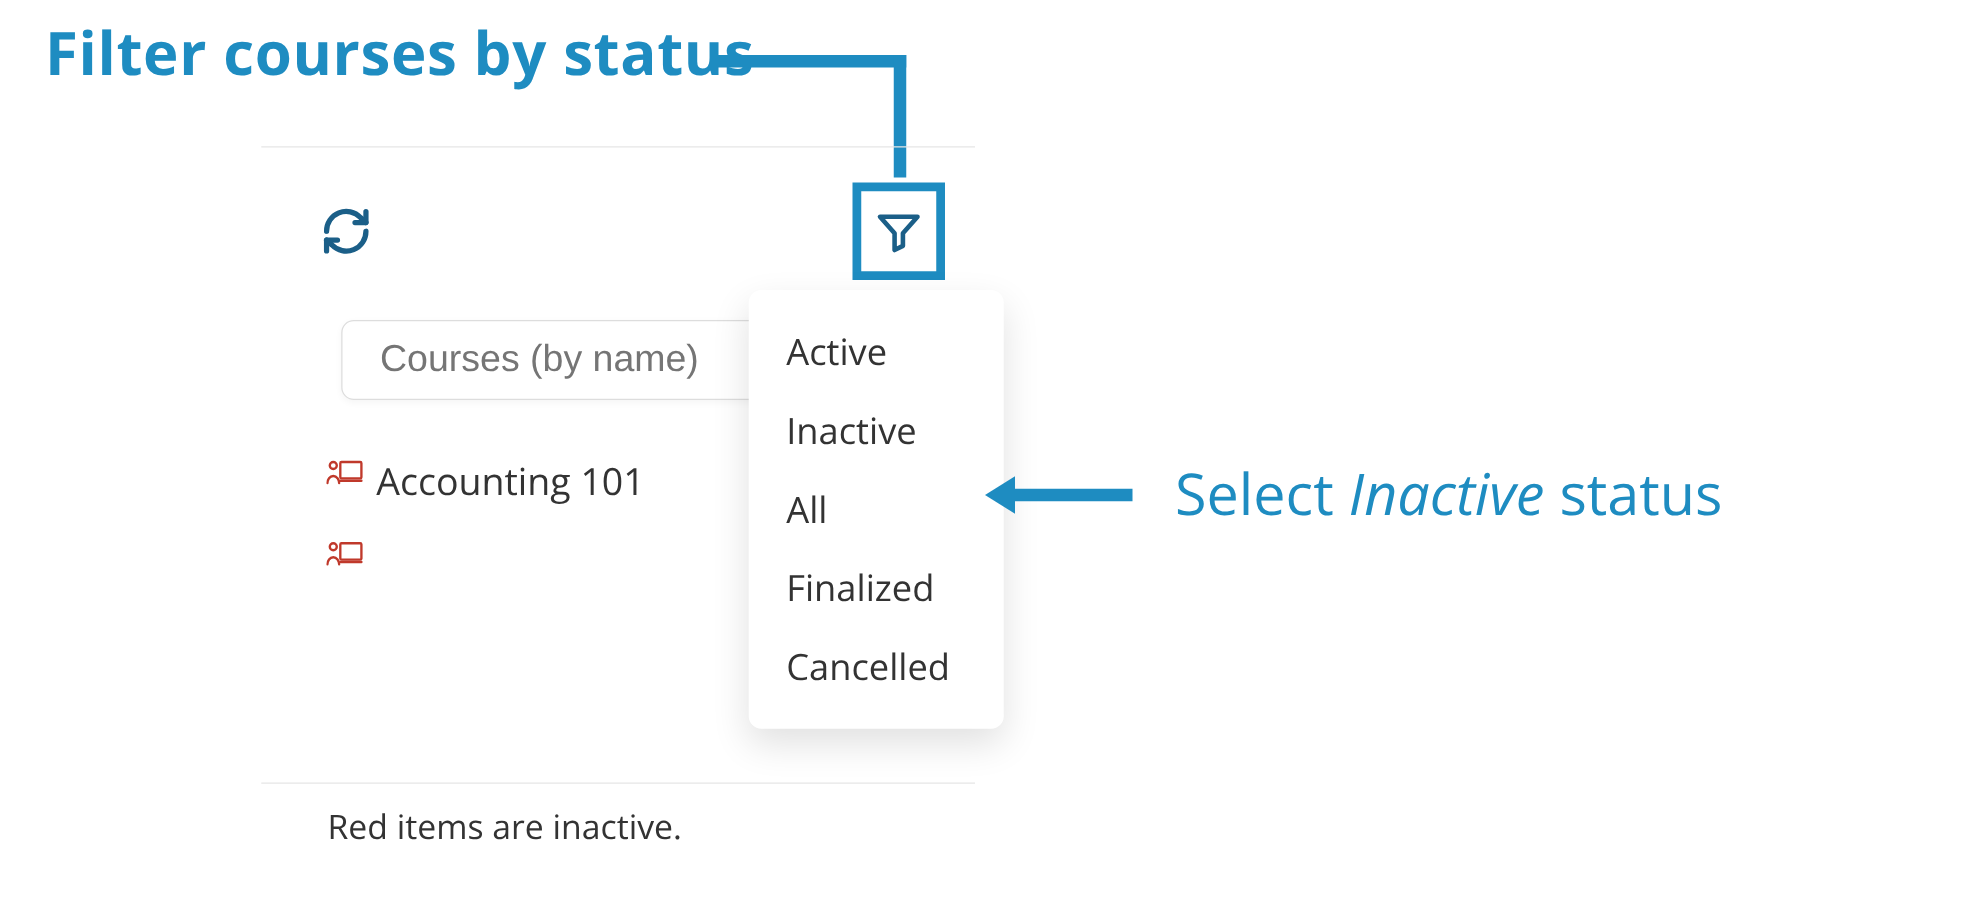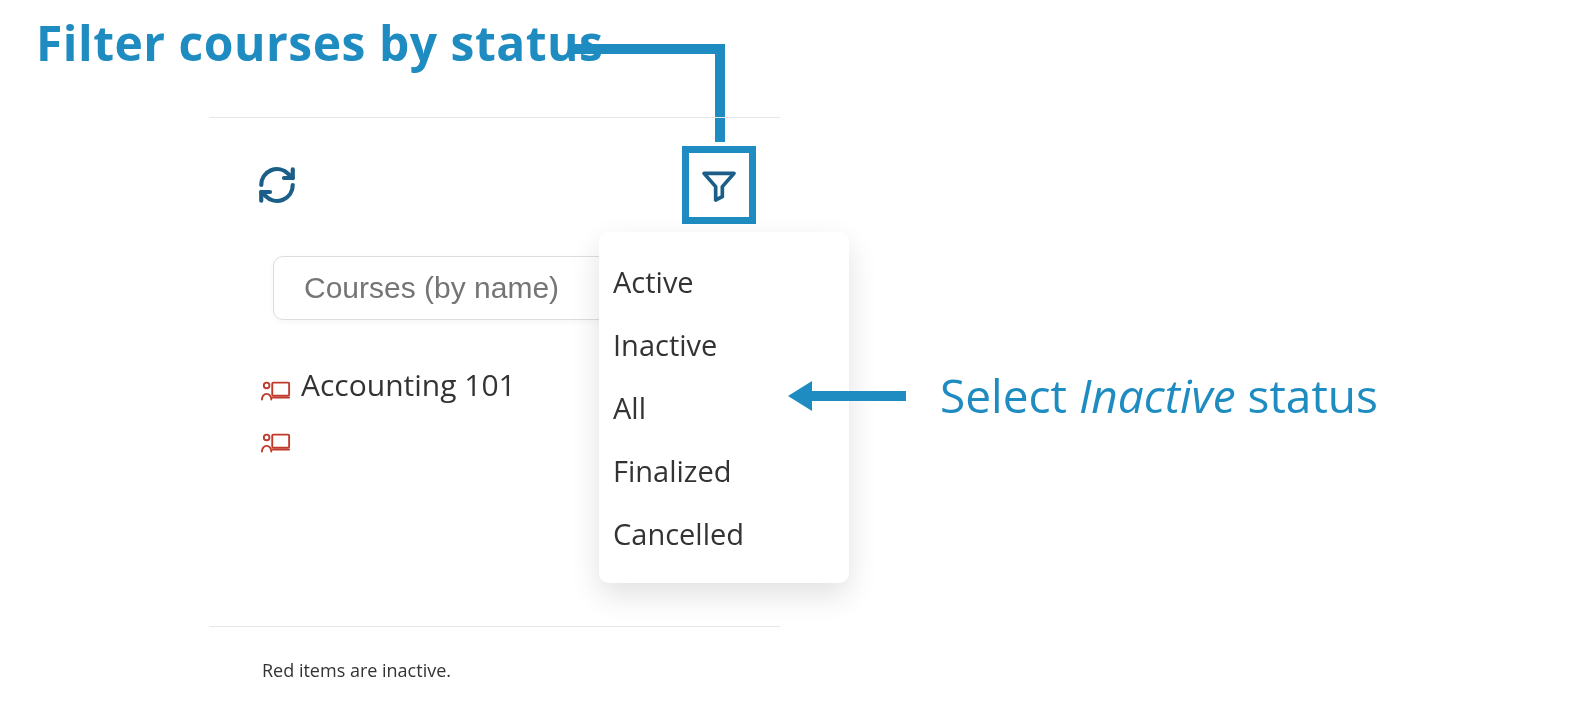--- a/index.html
+++ b/index.html
@@ -102,21 +102,21 @@
       background: #fff;
       color: #333;
       box-shadow: 0 2px 6px rgba(0,0,0,0.04);
     }
 
     .list {
       padding: 14px 64px 20px 50px;
     }
     .list-item {
       display: flex;
-      align-items: flex-end;
+      align-items: flex-start;
       gap: 8px;
       padding: 12px 0;
       font-size: 30px;
       color: #333;
     }
     .ilt-icon, .monitor-icon {
       width: 34px;
       height: 28px;
       display: inline-flex;
       align-items: center;
@@ -130,35 +130,35 @@
       position: absolute;
       left: 0;
       right: 0;
       top: 508px;
       border-top: 1px solid #e6e6e6;
     }
 
     .footer-note {
       position: absolute;
       left: 53px;
-      top: 540px;
-      font-size: 18px;
+      top: 524px;
+      font-size: 27px;
       color: #333;
     }
 
     
     .dropdown {
       position: absolute;
       left: 599px;
       top: 232px;
-      width: 250px;
+      width: 204px;
       background: #fff;
       border-radius: 10px;
       box-shadow: 0 12px 30px rgba(0,0,0,0.12);
-      padding: 18px 4px;
+      padding: 18px 20px;
       z-index: 20;
     }
     .dropdown-item {
       font-size: 29px;
       color: #333;
       padding: 12px 10px;
       cursor: pointer;
     }
 
     

